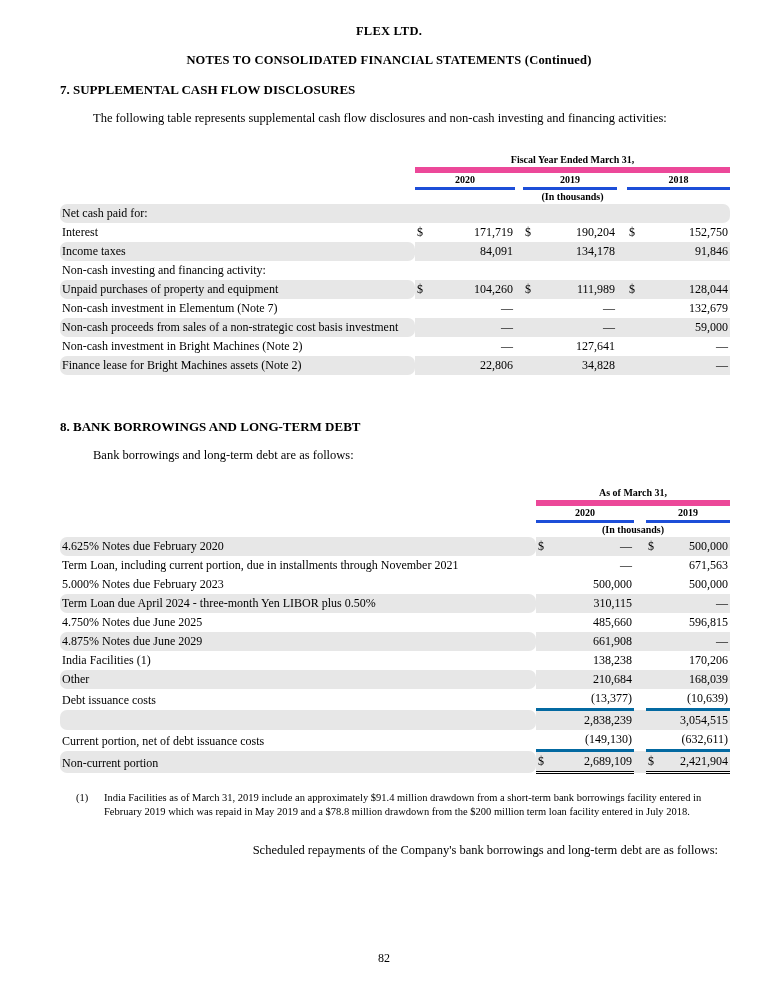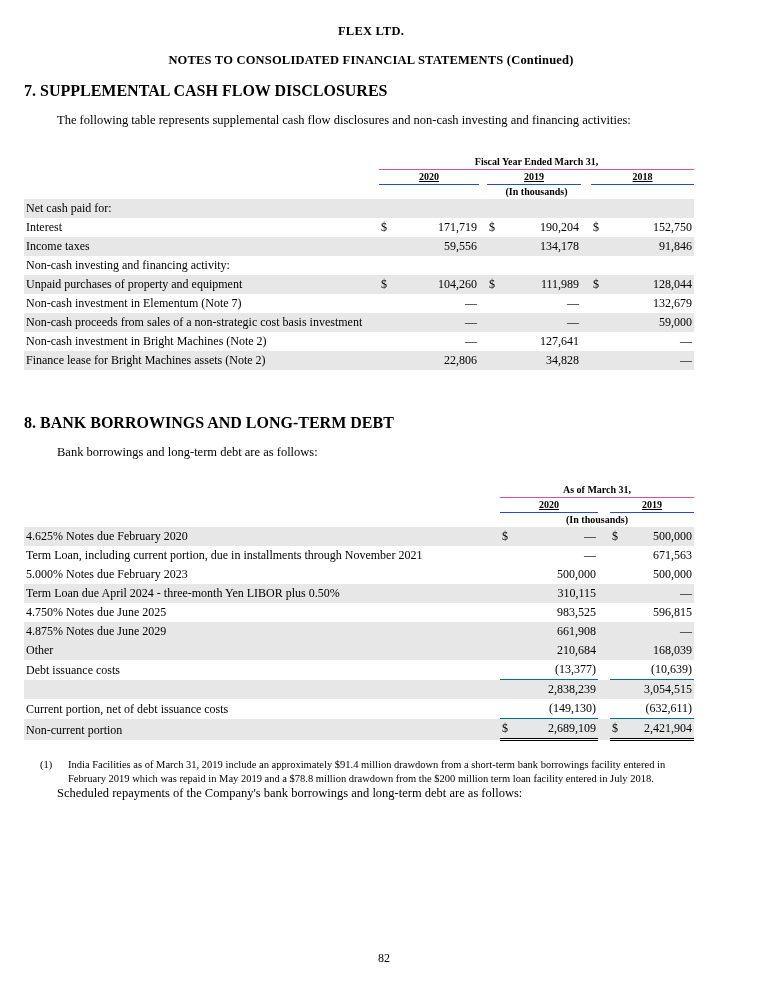--- a/index.html
+++ b/index.html
@@ -1,45 +1,45 @@
 <!DOCTYPE html>
 <html><head>
 <meta charset="utf-8">
 <style>
   html,body { margin:0; padding:0; background:#fff; }
   .page {
     position:relative; width:768px; height:1000px; background:#ffffff;
     font-family:"Liberation Serif", serif; color:#000; overflow:hidden;
-    padding:24px 50px 0 24px; box-sizing:border-box;
+    padding:24px 50px 0 60px; box-sizing:border-box;
   }
   .ttl { font-size:12.5px; font-weight:bold; text-align:center; margin:0 0 14px 0; letter-spacing:.2px; }
-  .sechead { font-size:16px; font-weight:bold; text-align:left; margin:0 0 13px 0; }
+  .sechead { font-size:13px; font-weight:bold; text-align:left; margin:0 0 13px 0; }
   .para { font-size:12.5px; line-height:15px; margin:0; text-indent:33px; }
 
   table.fin { border-collapse:collapse; table-layout:fixed; width:670px; font-size:12px; }
   table.fin td { padding:3px 2px; line-height:13px; vertical-align:bottom; overflow:hidden; }
   table.fin .hd td { font-size:10px; font-weight:bold; text-align:center; line-height:11px; padding:1px 0 2px 0; vertical-align:bottom; }
-  .hspan { border-bottom:1px solid #ec4899; }
-  .yr { border-bottom:1px solid #1d4ed8;text-decoration:underline; }
+  .hspan { border-bottom:6px solid #ec4899; }
+  .yr { border-bottom:3px solid #1d4ed8; }
   tr.sh td { background:#e7e7e7; }
-  td.lb { text-align:left; padding-left:4px; }
+  td.lb { text-align:left; padding-left:4px;border-radius:7px; }
   td.in { padding-left:13px;margin-top:32px; }
   td.cu { text-align:left; padding-left:3px; }
   td.vl { text-align:right; padding-right:4px; }
   td.dh { padding-right:13px; }
-  td.bb1 { border-bottom:1px solid #0369a1; }
+  td.bb1 { border-bottom:3px solid #0369a1; }
   td.bb2 { border-bottom:3px double #000; }
 
   .tbl1 { margin-top:27px; }
   .sec8 { margin-top:44px; }
   .tbl2 { margin-top:23px; }
   .footnote { position:relative; font-size:10.5px; line-height:13.5px; margin:17px 0 0 0; padding-left:44px; width:668px; box-sizing:border-box; }
   .footnote .mk { position:absolute; left:16px; top:0; }
   .p2 { margin-top:18px; }
-  .p3 { margin-top:1px; }
+  .p3 { margin-top:25px;text-align:right; }
   .pageno { position:absolute; bottom:34px; left:0; width:768px; text-align:center; font-size:12px; }
 </style>
 </head>
 <body>
 
 <div class="page">
 
   <div class="ttl">FLEX LTD.</div>
   <div class="ttl">NOTES TO CONSOLIDATED FINANCIAL STATEMENTS (Continued)</div>
 
@@ -86,21 +86,21 @@
         <td></td>
         <td class="cu">$</td>
         <td class="vl">190,204</td>
         <td></td>
         <td class="cu">$</td>
         <td class="vl">152,750</td>
       </tr>
       <tr class="sh">
         <td class="lb in">Income taxes</td>
         <td class="cu"></td>
-        <td class="vl">59,556</td>
+        <td class="vl">84,091</td>
         <td></td>
         <td class="cu"></td>
         <td class="vl">134,178</td>
         <td></td>
         <td class="cu"></td>
         <td class="vl">91,846</td>
       </tr>
       <tr>
         <td class="lb" colspan="9">Non-cash investing and financing activity:</td>
       </tr>
@@ -218,32 +218,40 @@
         <td class="lb">Term Loan due April 2024 - three-month Yen LIBOR plus 0.50%</td>
         <td class="cu"></td>
         <td class="vl">310,115</td>
         <td></td>
         <td class="cu"></td>
         <td class="vl dh">—</td>
       </tr>
       <tr>
         <td class="lb">4.750% Notes due June 2025</td>
         <td class="cu"></td>
-        <td class="vl">983,525</td>
+        <td class="vl">485,660</td>
         <td></td>
         <td class="cu"></td>
         <td class="vl">596,815</td>
       </tr>
       <tr class="sh">
         <td class="lb">4.875% Notes due June 2029</td>
         <td class="cu"></td>
         <td class="vl">661,908</td>
         <td></td>
         <td class="cu"></td>
         <td class="vl dh">—</td>
+      </tr>
+      <tr>
+        <td class="lb">India Facilities (1)</td>
+        <td class="cu"></td>
+        <td class="vl">138,238</td>
+        <td></td>
+        <td class="cu"></td>
+        <td class="vl">170,206</td>
       </tr>
       <tr class="sh">
         <td class="lb">Other</td>
         <td class="cu"></td>
         <td class="vl">210,684</td>
         <td></td>
         <td class="cu"></td>
         <td class="vl">168,039</td>
       </tr>
       <tr>

